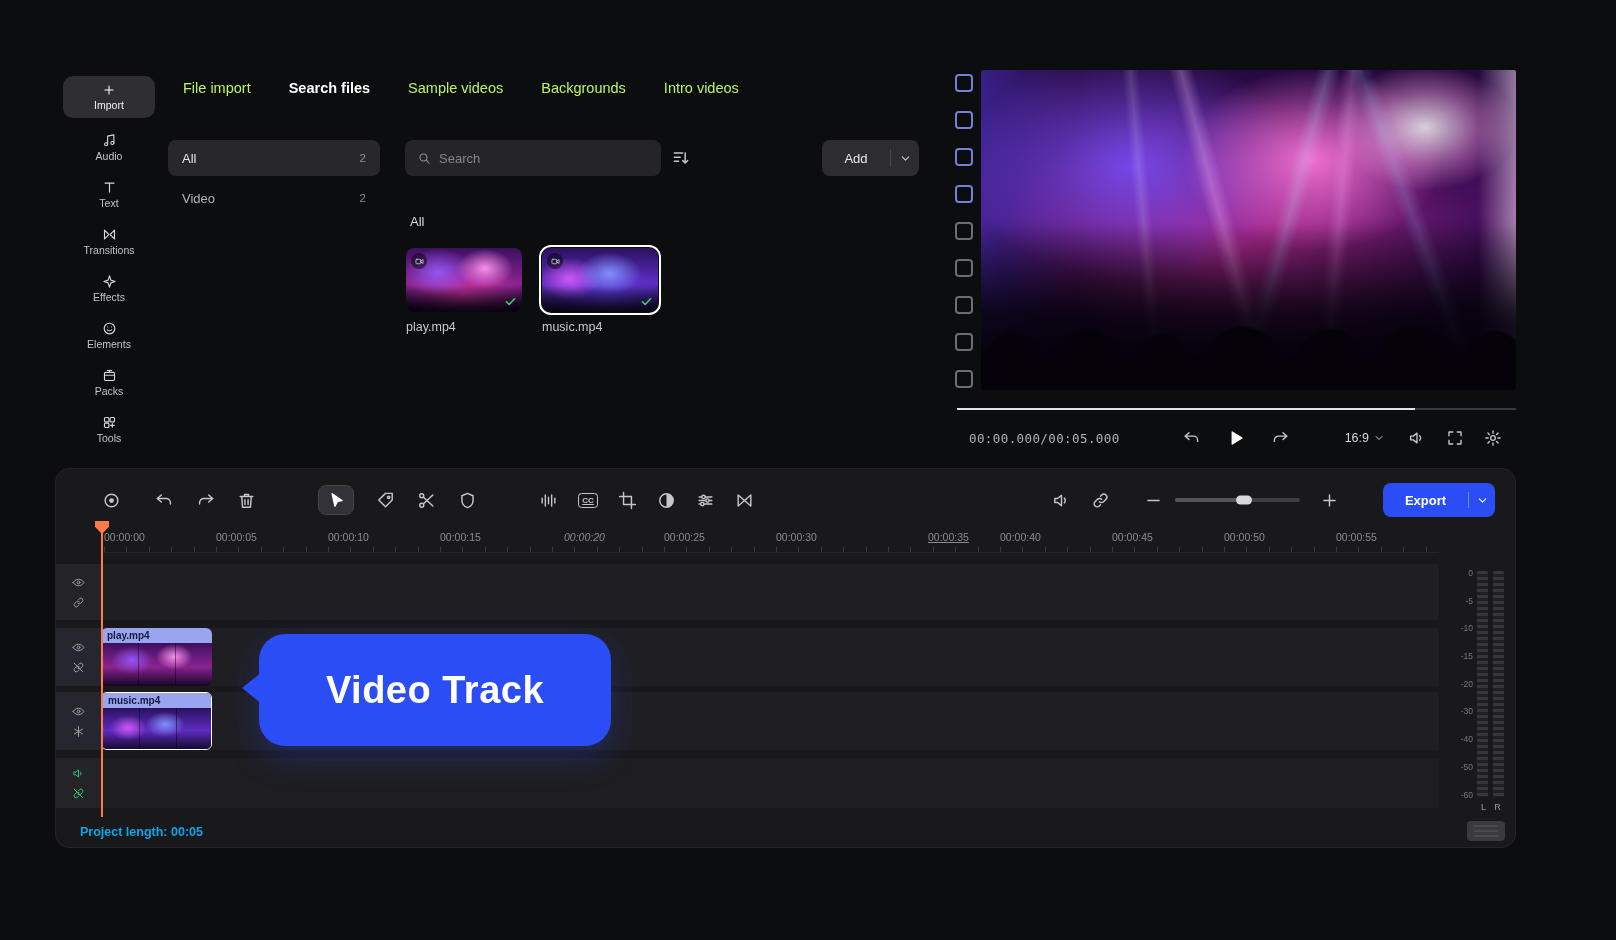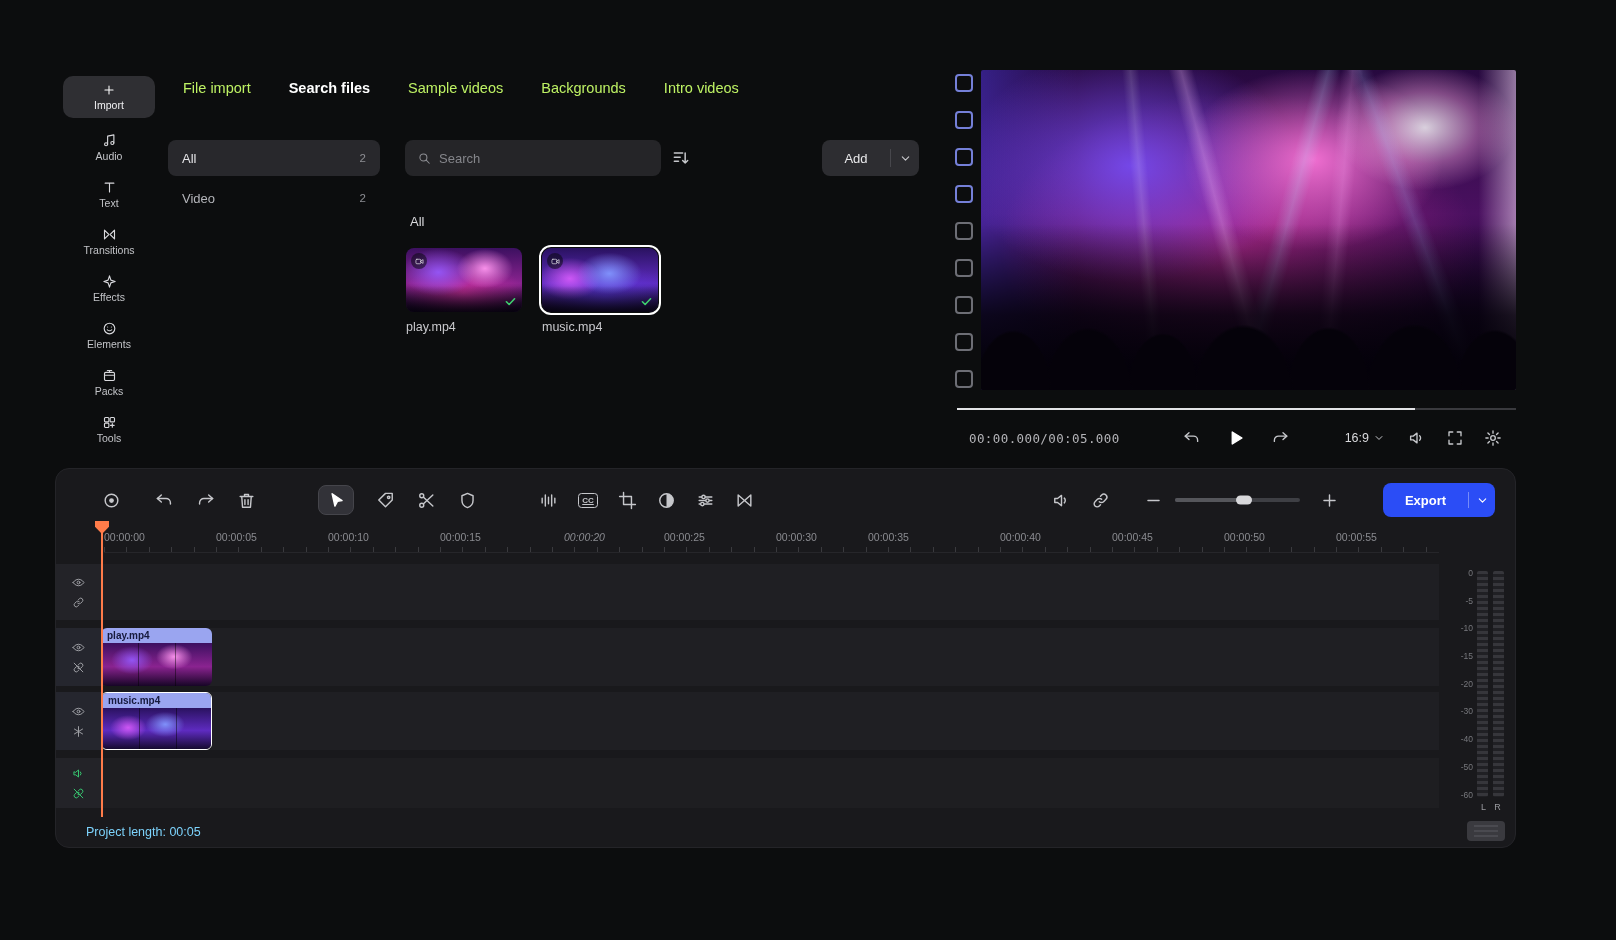--- a/index.html
+++ b/index.html
@@ -179,21 +179,21 @@
   #meter-scale { width:24px; height:100%; display:flex; flex-direction:column; justify-content:space-between; align-items:flex-end; padding-right:4px; }
   .db { font-size:8.5px; color:#77787d; line-height:1; }
   #meter-bars { flex:1; display:flex; gap:5px; padding:2px 0; }
   .mbar { width:11px; height:100%; border-radius:2px;
     background:repeating-linear-gradient(180deg, #36363b 0 3px, #202024 3px 6px); }
   #meter-lr { position:absolute; right:10px; top:333px; width:44px; display:flex; justify-content:space-around; padding-left:16px; }
   .lr { font-size:9px; color:#9a9b9f; }
   #meter-expand { position:absolute; right:10px; bottom:6px; width:38px; height:20px; background:#3a3a3f; border-radius:4px; cursor:pointer;
     background-image:repeating-linear-gradient(180deg, #4a4a50 0 2px, transparent 2px 5px); background-size:24px 12px; background-position:center; background-repeat:no-repeat; }
 
-  #status-bar { position:absolute; left:30px; bottom:8px; font-size:12.5px; color:#7dd3fc; }
+  #status-bar { position:absolute; left:24px; bottom:8px; font-size:12.5px; color:#0ea5e9;font-weight:bold; }
 </style>
 </head>
 <body>
 
 <div id="stage">
 
   <div id="media-panel">
 
     <div id="sidebar">
       <div class="side-item i0 primary">
@@ -551,21 +551,21 @@
     </div>
 
     <div id="ruler">
       <span class="ruler-label i0" style="left: 0px;">00:00:00</span>
         <span class="ruler-label i1" style="left: 112px;">00:00:05</span>
         <span class="ruler-label i2" style="left: 224px;">00:00:10</span>
         <span class="ruler-label i3" style="left: 336px;">00:00:15</span>
         <span class="ruler-label i4" style="left: 460px; font-style: italic;">00:00:20</span>
         <span class="ruler-label i5" style="left: 560px;">00:00:25</span>
         <span class="ruler-label i6" style="left: 672px;">00:00:30</span>
-        <span class="ruler-label i7" style="left: 764px;">00:00:35</span>
+        <span class="ruler-label i7" style="left: 824px; text-decoration: underline;">00:00:35</span>
         <span class="ruler-label i8" style="left: 896px;">00:00:40</span>
         <span class="ruler-label i9" style="left: 1008px;">00:00:45</span>
         <span class="ruler-label i10" style="left: 1120px;">00:00:50</span>
         <span class="ruler-label i11" style="left: 1232px;">00:00:55</span>
       <div id="ruler-ticks"></div>
     </div>
 
     <div class="lane" id="lane-1"></div>
     <div class="lane" id="lane-2"></div>
     <div class="lane" id="lane-3"></div>
@@ -634,20 +634,24 @@
       <div class="clip-body"></div>
     </div>
     <div class="clip" id="clip-music">
       <div class="clip-label">music.mp4</div>
       <div class="clip-body"></div>
     </div>
 
     <div id="playhead-marker"></div>
     <div id="playhead-line"></div>
 
+    <div id="callout">
+      <div id="callout-tail"></div>
+      <span id="callout-label">Video Track</span>
+    </div>
 
     <div id="meter">
       <div id="meter-scale">
         <span class="db i0">0</span>
           <span class="db i1">-5</span>
           <span class="db i2">-10</span>
           <span class="db i3">-15</span>
           <span class="db i4">-20</span>
           <span class="db i5">-30</span>
           <span class="db i6">-40</span>

